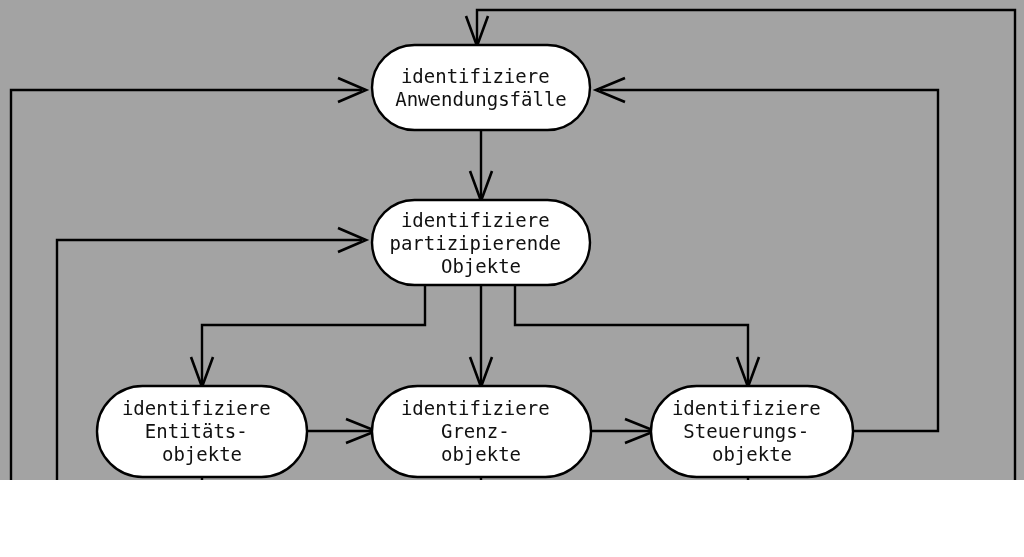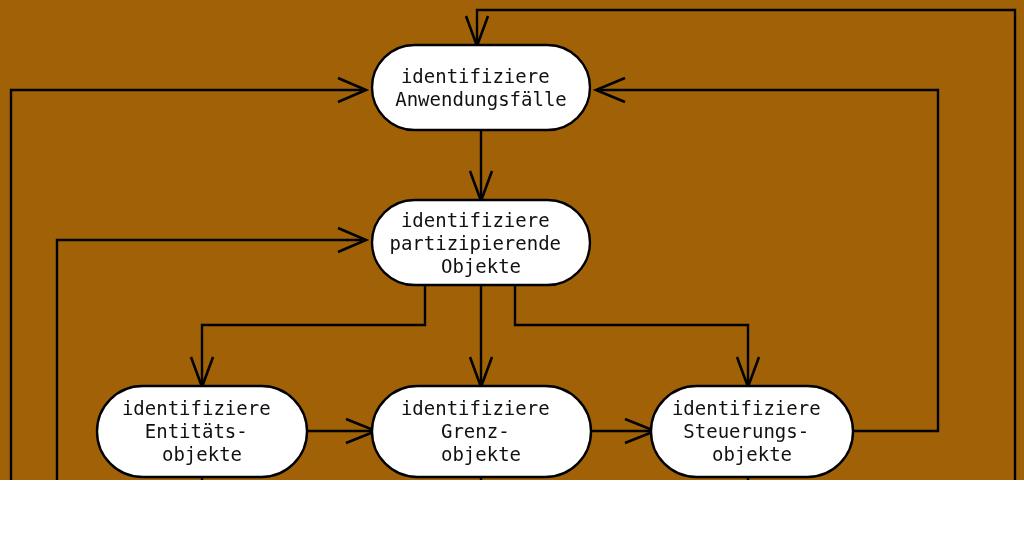--- a/index.html
+++ b/index.html
@@ -5,21 +5,21 @@
 <style>
   html, body {
     margin: 0;
     padding: 0;
     background: #ffffff;
   }
   #canvas {
     position: relative;
     width: 1024px;
     height: 480px;
-    background: #a16207;
+    background: #a3a3a3;
     overflow: hidden;
     font-family: "DejaVu Sans Mono", "Liberation Mono", monospace;
   }
   #diagram-svg {
     position: absolute;
     left: 0;
     top: 0;
     width: 1024px;
     height: 557px;
     display: block;

